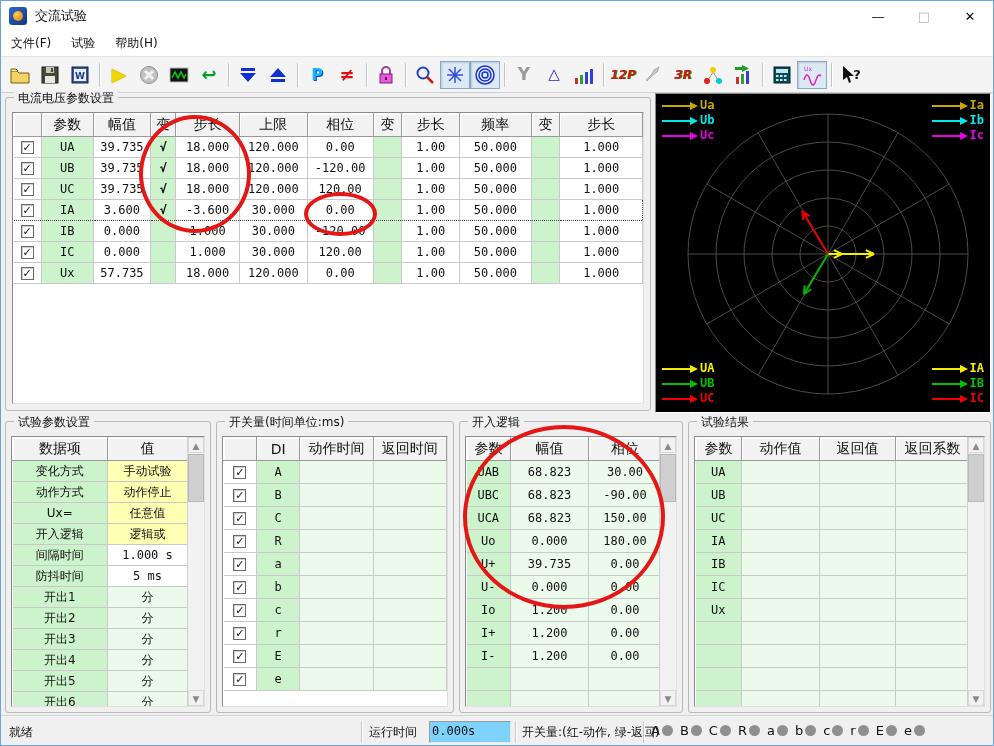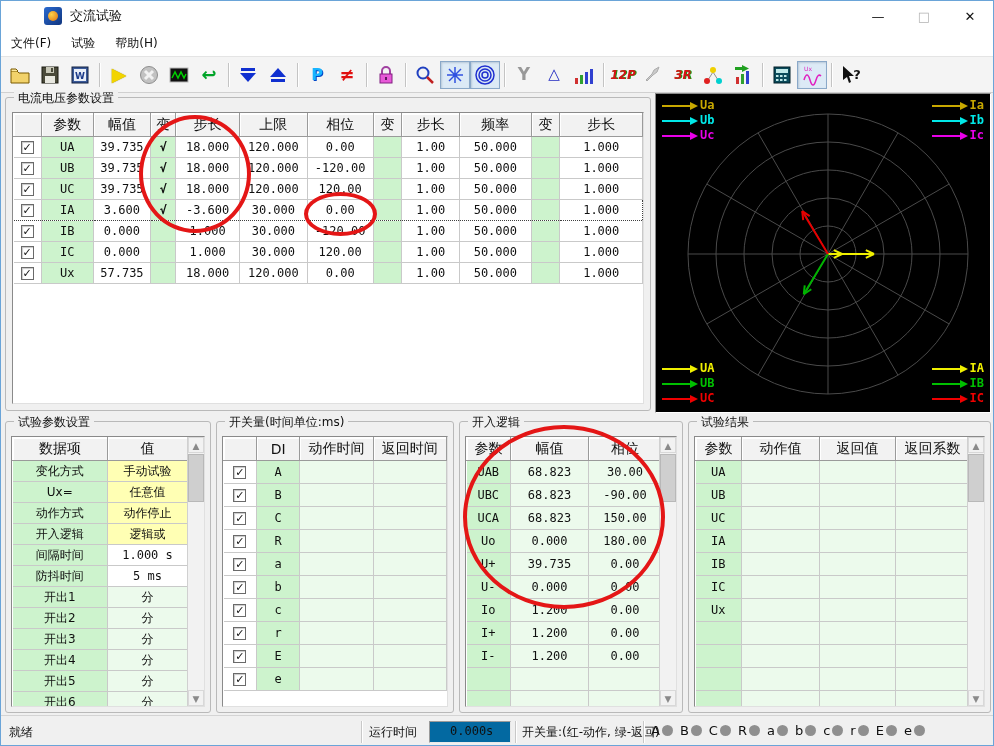--- a/index.html
+++ b/index.html
@@ -3,21 +3,21 @@
 <meta charset="utf-8">
 <style>
   * { margin:0; padding:0; box-sizing:border-box; }
   html,body { background:#d8d8d8; }
   body { font-family:"DejaVu Sans","Liberation Sans",sans-serif; font-size:12px; color:#101010; }
   #window {
     position:relative; width:994px; height:746px; background:#f0f0f0;
     border:1px solid #6aa4d8; overflow:hidden;
   }
   
-  #titlebar { position:absolute; left:0; top:0; width:100%; height:30px; background:#ffffff; display:flex; align-items:center;padding-left:35px; }
+  #titlebar { position:absolute; left:0; top:0; width:100%; height:30px; background:#ffffff; display:flex; align-items:center; }
   #app-icon { width:18px; height:18px; margin:0 8px 0 8px; border-radius:3px;
     background:linear-gradient(135deg,#2a6ad0,#10357e); position:relative; }
   #app-icon::after { content:""; position:absolute; left:4px; top:4px; width:10px; height:10px;
     border-radius:50%; background:radial-gradient(circle at 35% 35%, #ffd24a, #e07010); }
   #title-text { font-size:13px; }
   .caption-btns { margin-left:auto; display:flex; height:30px; }
   .cap-btn { width:46px; height:30px; display:flex; align-items:center; justify-content:center; font-size:13px; }
   .cap-btn.dim { color:#b4b4b4; }
   
   #menubar { position:absolute; left:0; top:30px; width:100%; height:26px; background:#ffffff; display:flex; align-items:center; border-bottom:1px solid #e4e4e4;}
@@ -70,22 +70,22 @@
     background:#000; border:1px solid #8a8a8a; border-right-color:#fff; border-bottom-color:#fff; }
   .legend { position:absolute; font-family:"DejaVu Sans Mono","Liberation Mono",monospace;
     font-size:12px; font-weight:bold; line-height:15px; }
   .leg-row { display:flex; align-items:center; height:15px; }
   .leg-row svg { margin-right:2px; }
   #leg-tl { left:6px; top:4px; } #leg-tr { right:6px; top:4px; }
   #leg-bl { left:6px; bottom:6px; } #leg-br { right:6px; bottom:6px; }
   
   #statusbar { position:absolute; left:0; top:714px; width:100%; height:32px; background:#f0f0f0; border-top:1px solid #d4d4d4; }
   .sb-sep { position:absolute; top:5px; width:1px; height:22px; background:#c8c8c8; box-shadow:1px 0 0 #ffffff; }
-  #runtime-box { position:absolute; left:428px; top:5px; width:82px; height:22px; background:#0369a1;
-    border:1px solid #9a9a9a; border-bottom-color:#e8e8e8; border-right-color:#e8e8e8; padding:2px 20px; }
+  #runtime-box { position:absolute; left:428px; top:5px; width:82px; height:22px; background:#7dd3fc;
+    border:1px solid #9a9a9a; border-bottom-color:#e8e8e8; border-right-color:#e8e8e8; padding:2px 2px; }
   .ind { display:inline-flex; align-items:center; margin-right:7px; font-size:13px; }
   .ind .dot { width:11px; height:11px; border-radius:50%; background:#8f8f8f; margin-left:2px; }
   
   .annotation { position:absolute; border:4px solid #e41616; border-radius:50%; pointer-events:none; z-index:60; }
 </style>
 </head>
 <body>
 
 <div id="window" data-name="app-window">
 
@@ -557,26 +557,26 @@
               <th data-name="col-header" style="width: 95px;">数据项</th>
               <th data-name="col-header" style="width: 80px;">值</th>
             </tr>
           </thead>
           <tbody>
             <tr data-name="test-param-row">
               <td class="green" data-name="test-param-label">变化方式</td>
               <td class="yellow mono" data-name="test-param-value">手动试验</td>
             </tr>
             <tr data-name="test-param-row">
+              <td class="green" data-name="test-param-label">动作方式</td>
+              <td class="yellow mono" data-name="test-param-value">动作停止</td>
+            </tr>
+            <tr data-name="test-param-row">
               <td class="green" data-name="test-param-label">Ux=</td>
               <td class="yellow mono" data-name="test-param-value">任意值</td>
-            </tr>
-            <tr data-name="test-param-row">
-              <td class="green" data-name="test-param-label">动作方式</td>
-              <td class="yellow mono" data-name="test-param-value">动作停止</td>
             </tr>
             <tr data-name="test-param-row">
               <td class="green" data-name="test-param-label">开入逻辑</td>
               <td class="yellow mono" data-name="test-param-value">逻辑或</td>
             </tr>
             <tr data-name="test-param-row">
               <td class="green" data-name="test-param-label">间隔时间</td>
               <td class=" mono" data-name="test-param-value">1.000 s</td>
             </tr>
             <tr data-name="test-param-row">

